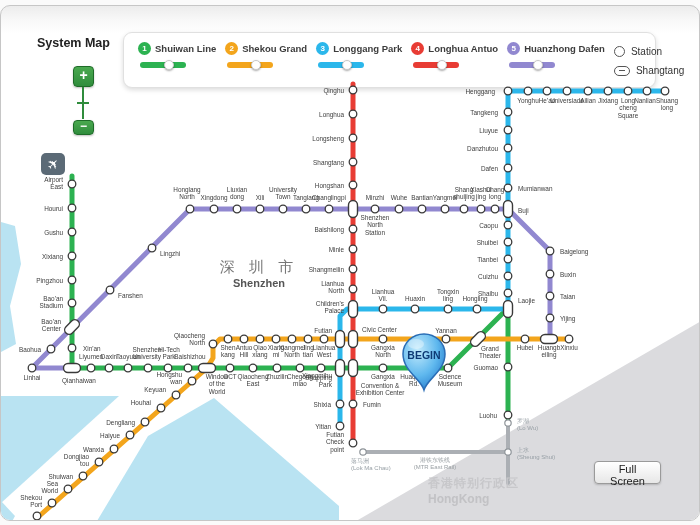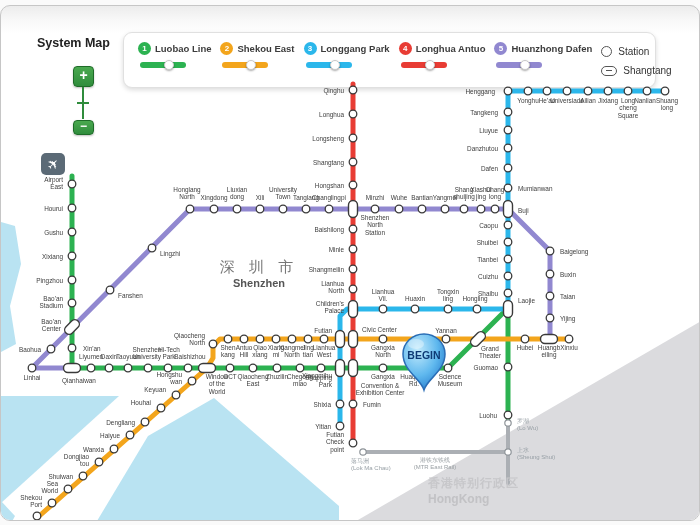--- a/index.html
+++ b/index.html
@@ -50,30 +50,30 @@
 
 <div class="stage">
 
   <div class="title">System Map</div>
 
   <div class="legend">
     <div id="legend-items" style="display:flex">
         <div class="leg-item">
           <div class="leg-head">
             <span class="badge" style="background: rgb(44, 178, 81);">1</span>
-            <span class="leg-label">Luobao Line</span>
+            <span class="leg-label">Shuiwan Line</span>
           </div>
           <div class="leg-bar" style="background: rgb(44, 178, 81);">
             <span class="leg-dot"></span>
           </div>
         </div>
         <div class="leg-item">
           <div class="leg-head">
             <span class="badge" style="background: rgb(243, 165, 28);">2</span>
-            <span class="leg-label">Shekou East</span>
+            <span class="leg-label">Shekou Grand</span>
           </div>
           <div class="leg-bar" style="background: rgb(243, 165, 28);">
             <span class="leg-dot"></span>
           </div>
         </div>
         <div class="leg-item">
           <div class="leg-head">
             <span class="badge" style="background: rgb(43, 183, 235);">3</span>
             <span class="leg-label">Longgang Park</span>
           </div>
@@ -390,13 +390,14 @@
         <stop offset="0" stop-color="#c3ebfc"></stop>
         <stop offset="0.55" stop-color="#5fb8ee"></stop>
         <stop offset="1" stop-color="#1d74c9"></stop>
       </radialGradient>
     </defs>
     <path d="M24,59 C21,48 3,40 3,23 C3,11.8 12.4,3 24,3 C35.6,3 45,11.8 45,23 C45,40 27,48 24,59 Z" fill="url(#pg)" stroke="#2a6db5" stroke-width="1.5"></path>
     <ellipse cx="16" cy="13" rx="8" ry="5" fill="#ffffff" opacity="0.35"></ellipse>
     <text x="24" y="28" text-anchor="middle" font-size="10.5" font-weight="bold" fill="#0e3a75">BEGIN</text>
   </svg>
 
+  <button class="fullscreen">Full Screen</button>
 </div>
 
 </body></html>

